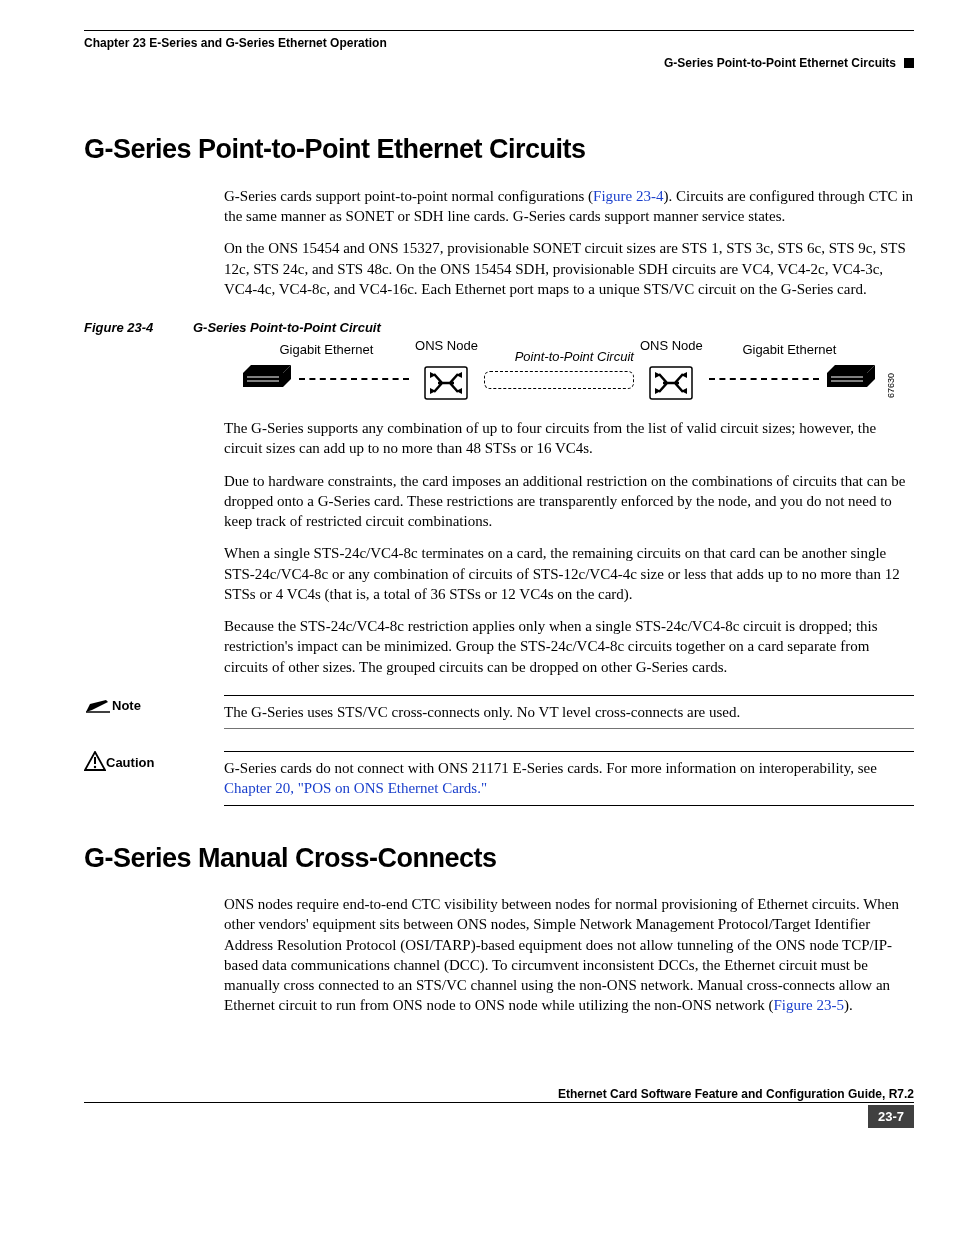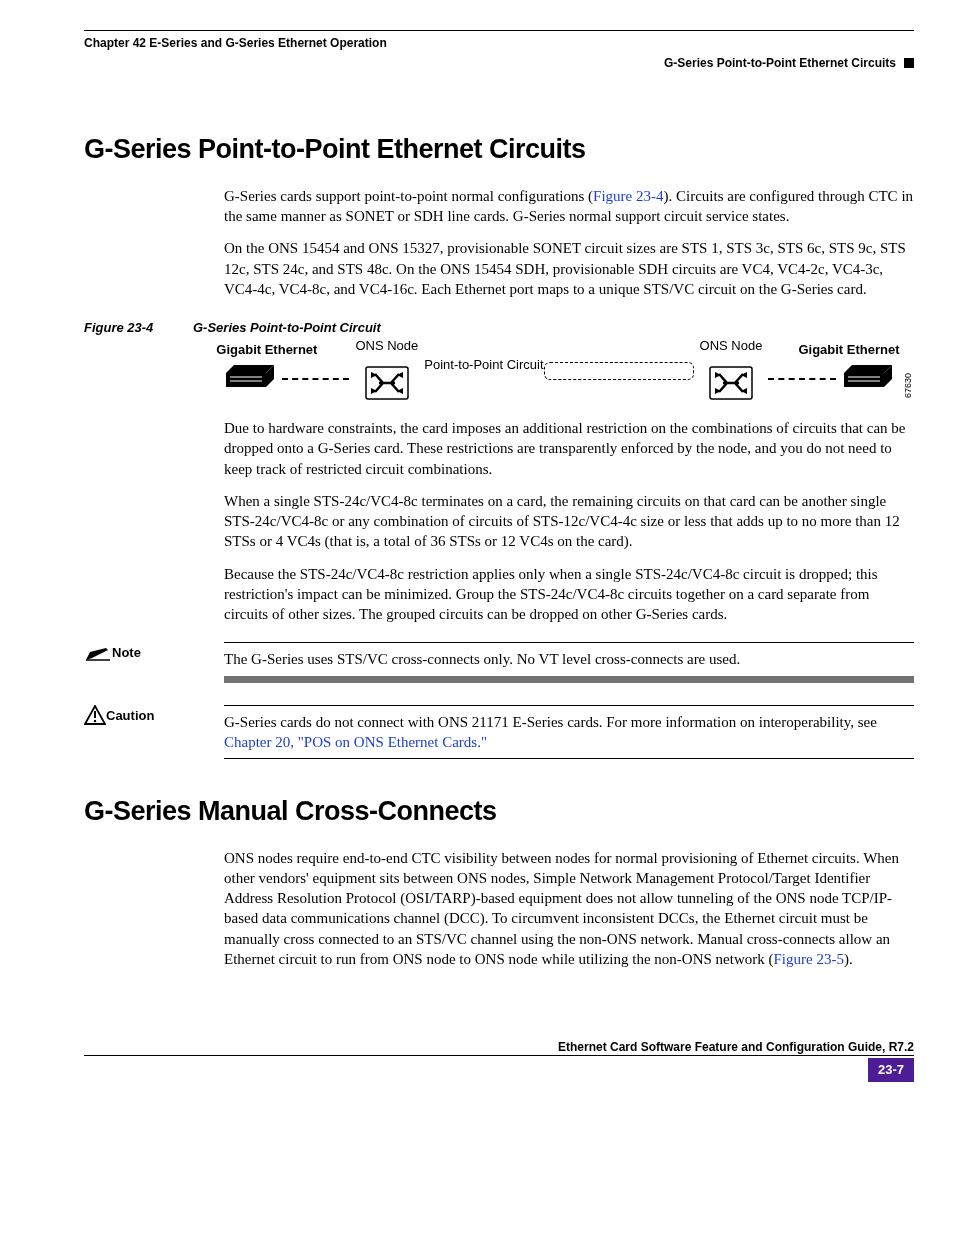--- a/index.html
+++ b/index.html
@@ -19,55 +19,55 @@
   .sq { width: 10px; height: 10px; background: #000; display: inline-block; }
   h1 { font-family: Arial, Helvetica, sans-serif; font-weight: bold; font-size: 27px; margin-bottom: 18px; letter-spacing: -0.5px; }
   .body-indent { margin-left: 140px; }
   p { margin-bottom: 12px; }
   a.link { color: #1a3fcc; text-decoration: none; }
   .figure-caption { font-family: Arial, Helvetica, sans-serif; font-style: italic; font-weight: bold; font-size: 13px; margin: 20px 0 0 0; }
   .figure-caption .fignum { display:inline-block; margin-right: 36px; }
   .diagram { display: flex; align-items: center; justify-content: center; gap: 6px; margin: 0 0 18px 140px; position: relative; font-family: Arial, Helvetica, sans-serif; font-size: 13px; }
   .node-block { display: flex; flex-direction: column; align-items: center; }
   .node-label { font-size: 13px; margin-bottom: 12px; text-align:center; white-space:nowrap;}
-  .side-label { font-size: 13px; margin-bottom: 2px; white-space:nowrap;font-weight:bold; }
+  .side-label { font-size: 13px; margin-bottom: 2px; white-space:nowrap; }
   .dashed-line { border-top: 2px dashed #000; width: 110px; margin-top: 28px; }
-  .ptp-block { display:flex; flex-direction:row; align-items:flex-start;}
+  .ptp-block { display:flex; flex-direction:column; align-items:flex-end;font-style:italic;}
   .ptp-label { font-size:13px; white-space:nowrap;}
   .ptp-box { border:1px dashed #000; width:150px; height:18px; border-radius:6px; margin-top:6px;}
   .side-id { font-size: 9px; writing-mode: vertical-rl; transform: rotate(180deg); align-self: flex-end; margin-bottom:2px; margin-left:2px;}
   .note-row, .caution-row { display: flex; align-items: flex-start; margin: 18px 0 0 0; }
   .note-icon-col { width: 140px; flex-shrink: 0; display:flex; align-items:flex-end; padding-right:18px;}
   .note-label { font-family: Arial, Helvetica, sans-serif; font-weight: bold; font-size: 13px; margin-top:2px;}
-  .note-body { flex: 1; border-top: 1px solid #000; border-bottom: 7px solid #737373; padding: 6px 0; }
+  .note-body { flex: 1; border-top: 1px solid #000; border-bottom: 1px solid #737373; padding: 6px 0; }
   .caution-body { flex: 1; border-top: 1px solid #000; border-bottom: 1px solid #000; padding: 6px 0;}
   .pen-icon { width: 28px; height: 16px; display:block; margin-bottom:0;}
   .tri-icon { width: 22px; height: 20px; display:block; margin-bottom:0;}
   .sec2 { margin-top: 34px; }
   .footer { margin-top: 70px; }
   .footer-line { border-top: 1px solid #000; margin-bottom:2px;}
   .footer-row { display:flex; justify-content:flex-end; align-items:center; font-family: Arial, Helvetica, sans-serif; font-weight:bold; font-size:12px; gap:0;}
-  .page-badge { background:#4c1d95; color:#fff; padding:3px 10px; font-size:13px; margin-left:8px;}
+  .page-badge { background:#404040; color:#fff; padding:3px 10px; font-size:13px; margin-left:8px;}
   svg { display:block; }
 </style>
 </head>
 <body>
 
 <div class="header-line"></div>
-<div class="chapter-bar">Chapter 42 E-Series and G-Series Ethernet Operation</div>
+<div class="chapter-bar">Chapter 23 E-Series and G-Series Ethernet Operation</div>
 <div class="section-bar">
   <span>G-Series Point-to-Point Ethernet Circuits</span>
   <span class="sq"></span>
 </div>
 
 <h1>G-Series Point-to-Point Ethernet Circuits</h1>
 
 <div class="body-indent">
   <p>
-    <span>G-Series cards support point-to-point normal configurations (</span><a class="link">Figure 23-4</a><span>). Circuits are configured through CTC in the same manner as SONET or SDH line cards. G-Series normal support circuit service states.</span>
+    <span>G-Series cards support point-to-point normal configurations (</span><a class="link">Figure 23-4</a><span>). Circuits are configured through CTC in the same manner as SONET or SDH line cards. G-Series cards support manner service states.</span>
   </p>
   <p>On the ONS 15454 and ONS 15327, provisionable SONET circuit sizes are STS 1, STS 3c, STS 6c, STS 9c, STS 12c, STS 24c, and STS 48c. On the ONS 15454 SDH, provisionable SDH circuits are VC4, VC4-2c, VC4-3c, VC4-4c, VC4-8c, and VC4-16c. Each Ethernet port maps to a unique STS/VC circuit on the G-Series card.</p>
 </div>
 
 <div class="figure-caption">
   <span class="fignum">Figure 23-4</span>
   <span>G-Series Point-to-Point Circuit</span>
 </div>
 
 <div class="diagram">
@@ -123,20 +123,21 @@
       <rect x="2" y="10" width="40" height="14" fill="#000"></rect>
       <polygon points="42,10 50,2 50,16 42,24" fill="#000"></polygon>
       <line x1="6" y1="14" x2="38" y2="14" stroke="#fff" stroke-width="1"></line>
       <line x1="6" y1="18" x2="38" y2="18" stroke="#fff" stroke-width="1"></line>
     </svg>
   </div>
   <div class="side-id">67630</div>
 </div>
 
 <div class="body-indent">
+  <p>The G-Series supports any combination of up to four circuits from the list of valid circuit sizes; however, the circuit sizes can add up to no more than 48 STSs or 16 VC4s.</p>
   <p>Due to hardware constraints, the card imposes an additional restriction on the combinations of circuits that can be dropped onto a G-Series card. These restrictions are transparently enforced by the node, and you do not need to keep track of restricted circuit combinations.</p>
   <p>When a single STS-24c/VC4-8c terminates on a card, the remaining circuits on that card can be another single STS-24c/VC4-8c or any combination of circuits of STS-12c/VC4-4c size or less that adds up to no more than 12 STSs or 4 VC4s (that is, a total of 36 STSs or 12 VC4s on the card).</p>
   <p>Because the STS-24c/VC4-8c restriction applies only when a single STS-24c/VC4-8c circuit is dropped; this restriction's impact can be minimized. Group the STS-24c/VC4-8c circuits together on a card separate from circuits of other sizes. The grouped circuits can be dropped on other G-Series cards.</p>
 </div>
 
 <div class="note-row">
   <div class="note-icon-col">
     <svg class="pen-icon" viewBox="0 0 28 16">
       <path d="M2 14 L6 6 L22 2 L24 4 L8 12 Z" fill="#000"></path>
       <path d="M2 14 L26 14" stroke="#000" stroke-width="1.5"></path>

